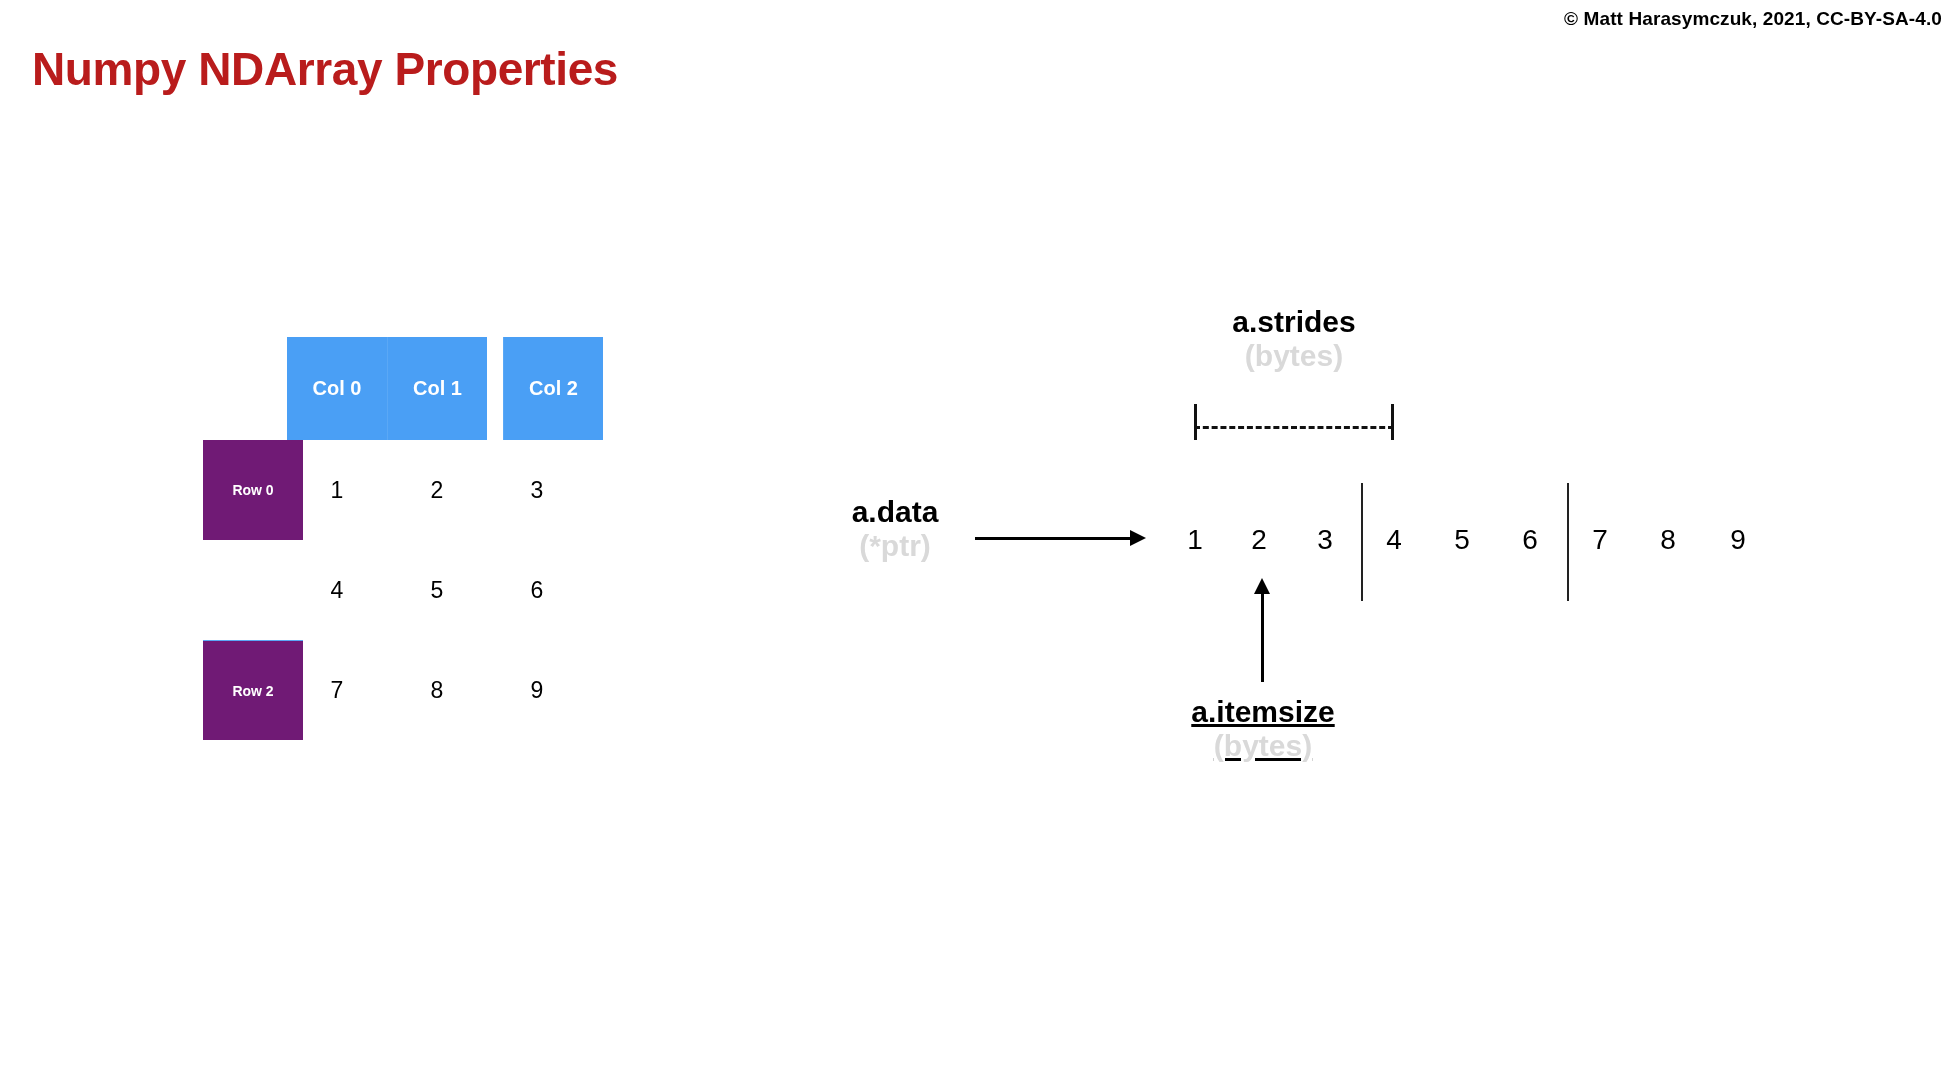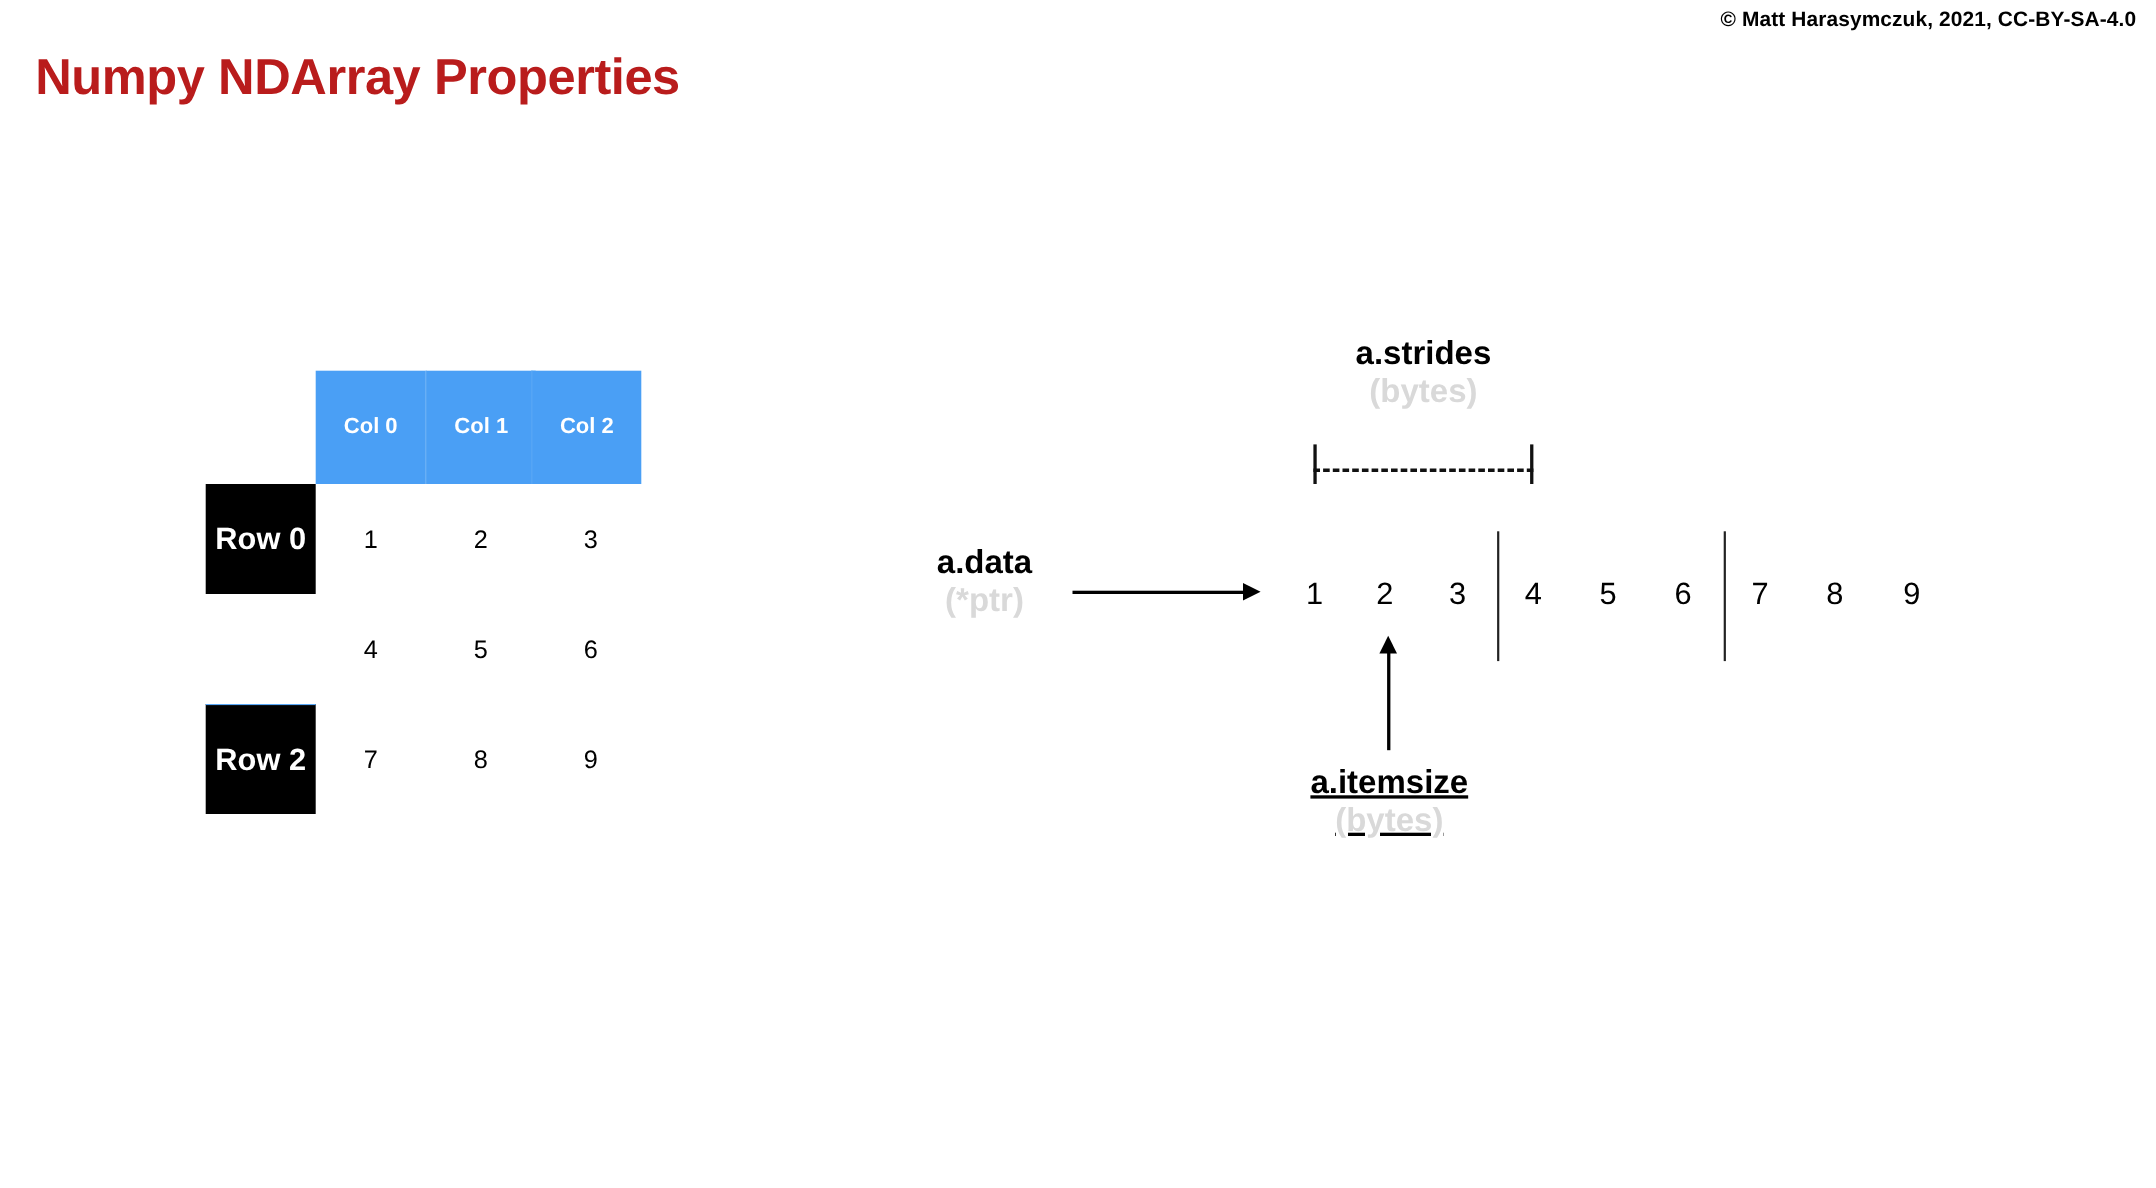--- a/index.html
+++ b/index.html
@@ -60,26 +60,26 @@
     display: flex;
     align-items: center;
     justify-content: center;
     box-sizing: border-box;
     text-align: right;
   }
   .hdr-cell + .hdr-cell { border-left: 1px solid #5aa8f6; }
 
   .row-hdr-cell {
     position: absolute;
-    left: 0;
+    left: 16px;
     width: 100px;
     height: 100px;
-    background: #000000;
+    background: #701a75;
     color: #ffffff;
-    font-size: 28px;
+    font-size: 14px;
     font-weight: bold;
     display: flex;
     align-items: center;
     justify-content: center;
     box-sizing: border-box;
   }
   .row-hdr-cell.sep { border-top: 1px solid #5aa8f6; }
 
   .data-cell {
     position: absolute;
@@ -205,21 +205,21 @@
 <body>
 
 <div id="copyright">© Matt Harasymczuk, 2021, CC-BY-SA-4.0</div>
 
 <div id="page-title">Numpy NDArray Properties</div>
 
 <div id="matrix-table">
 
   <div class="hdr-cell" style="left:100px;">Col 0</div>
   <div class="hdr-cell" style="left:200px;">Col 1</div>
-  <div class="hdr-cell" style="left:296px;">Col 2</div>
+  <div class="hdr-cell" style="left:316px;">Col 2</div>
 
   <div class="row-hdr-cell" style="top:103px;">Row 0</div>
   <div class="row-hdr-cell sep" style="top:303px;">Row 2</div>
 
   <div class="data-cell" style="left:100px; top:103px;">1</div>
   <div class="data-cell" style="left:200px; top:103px;">2</div>
   <div class="data-cell" style="left:300px; top:103px;">3</div>
 
   <div class="data-cell" style="left:100px; top:203px;">4</div>
   <div class="data-cell" style="left:200px; top:203px;">5</div>

